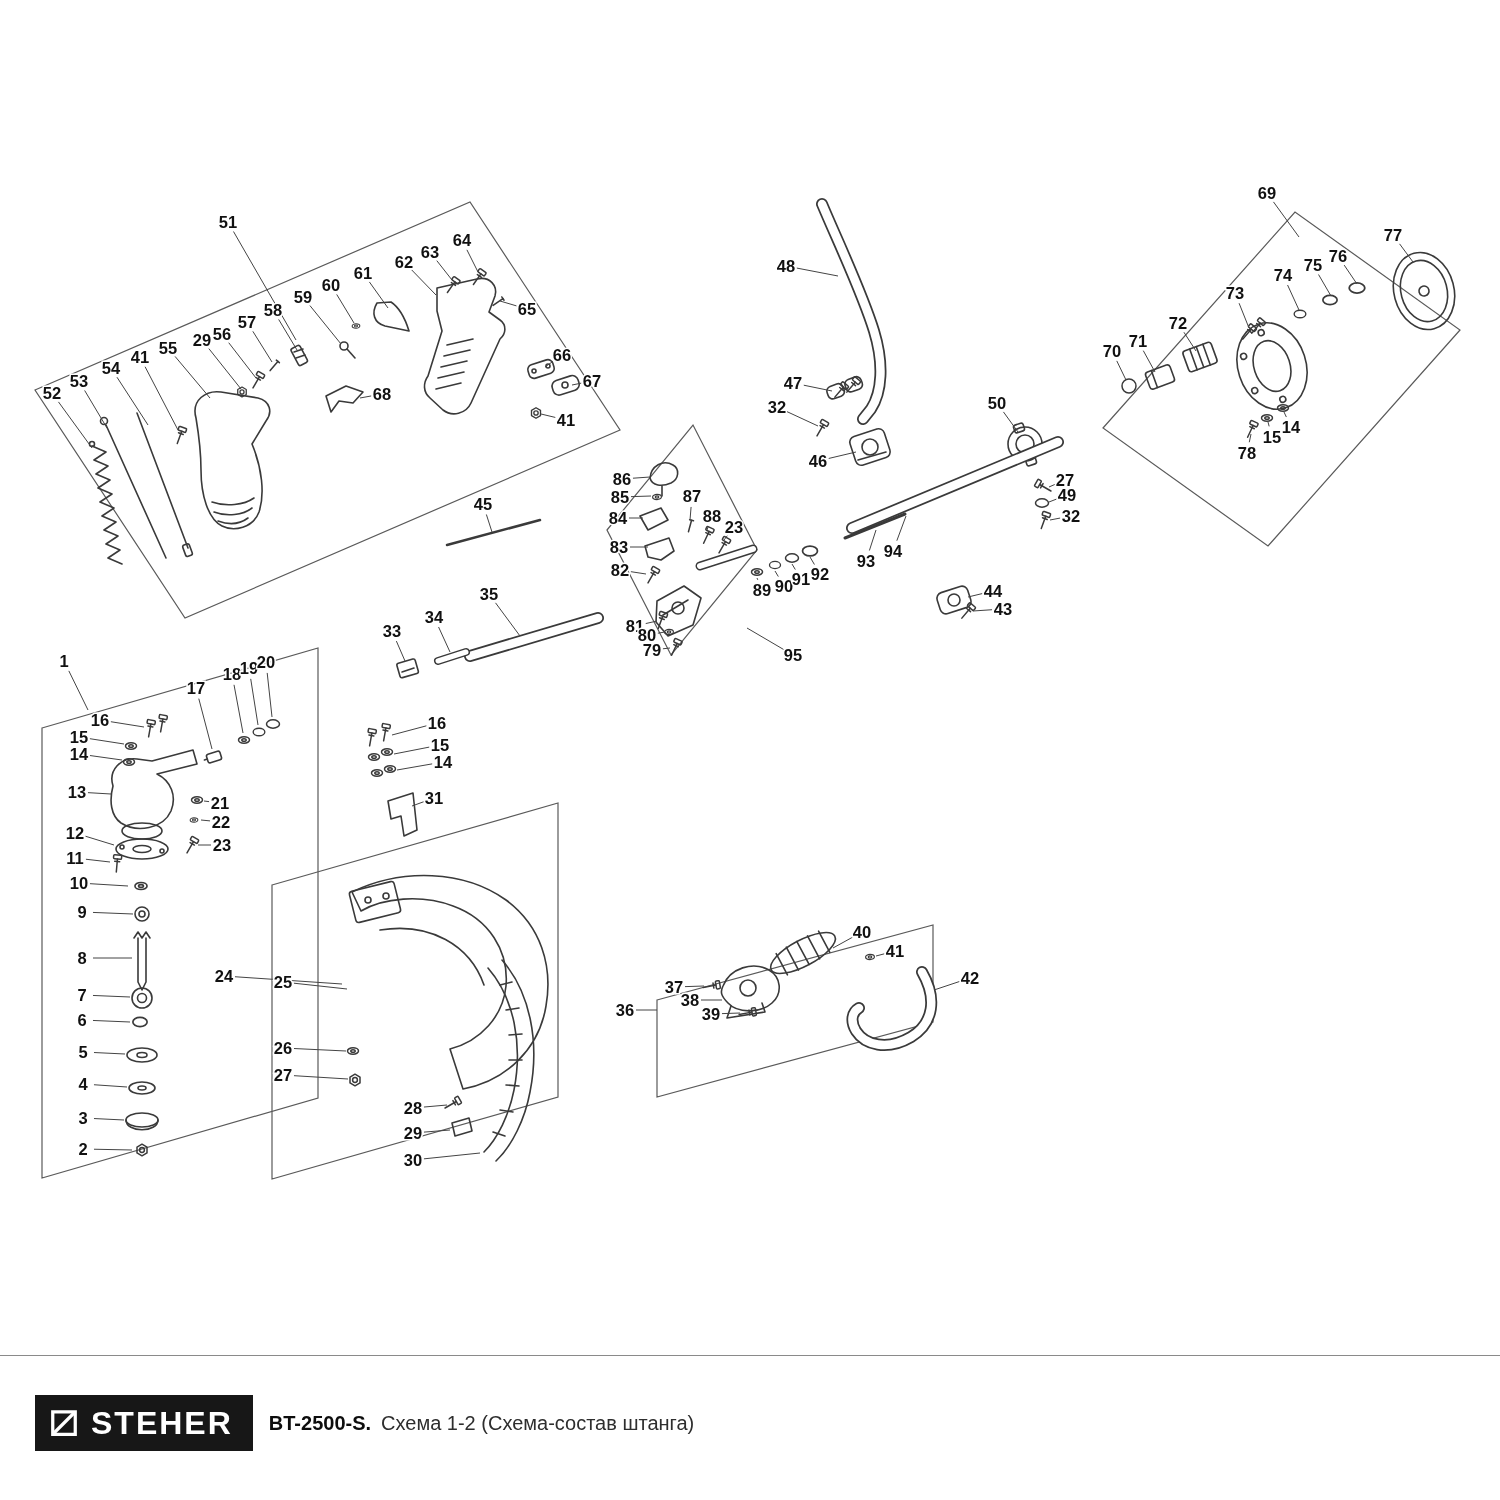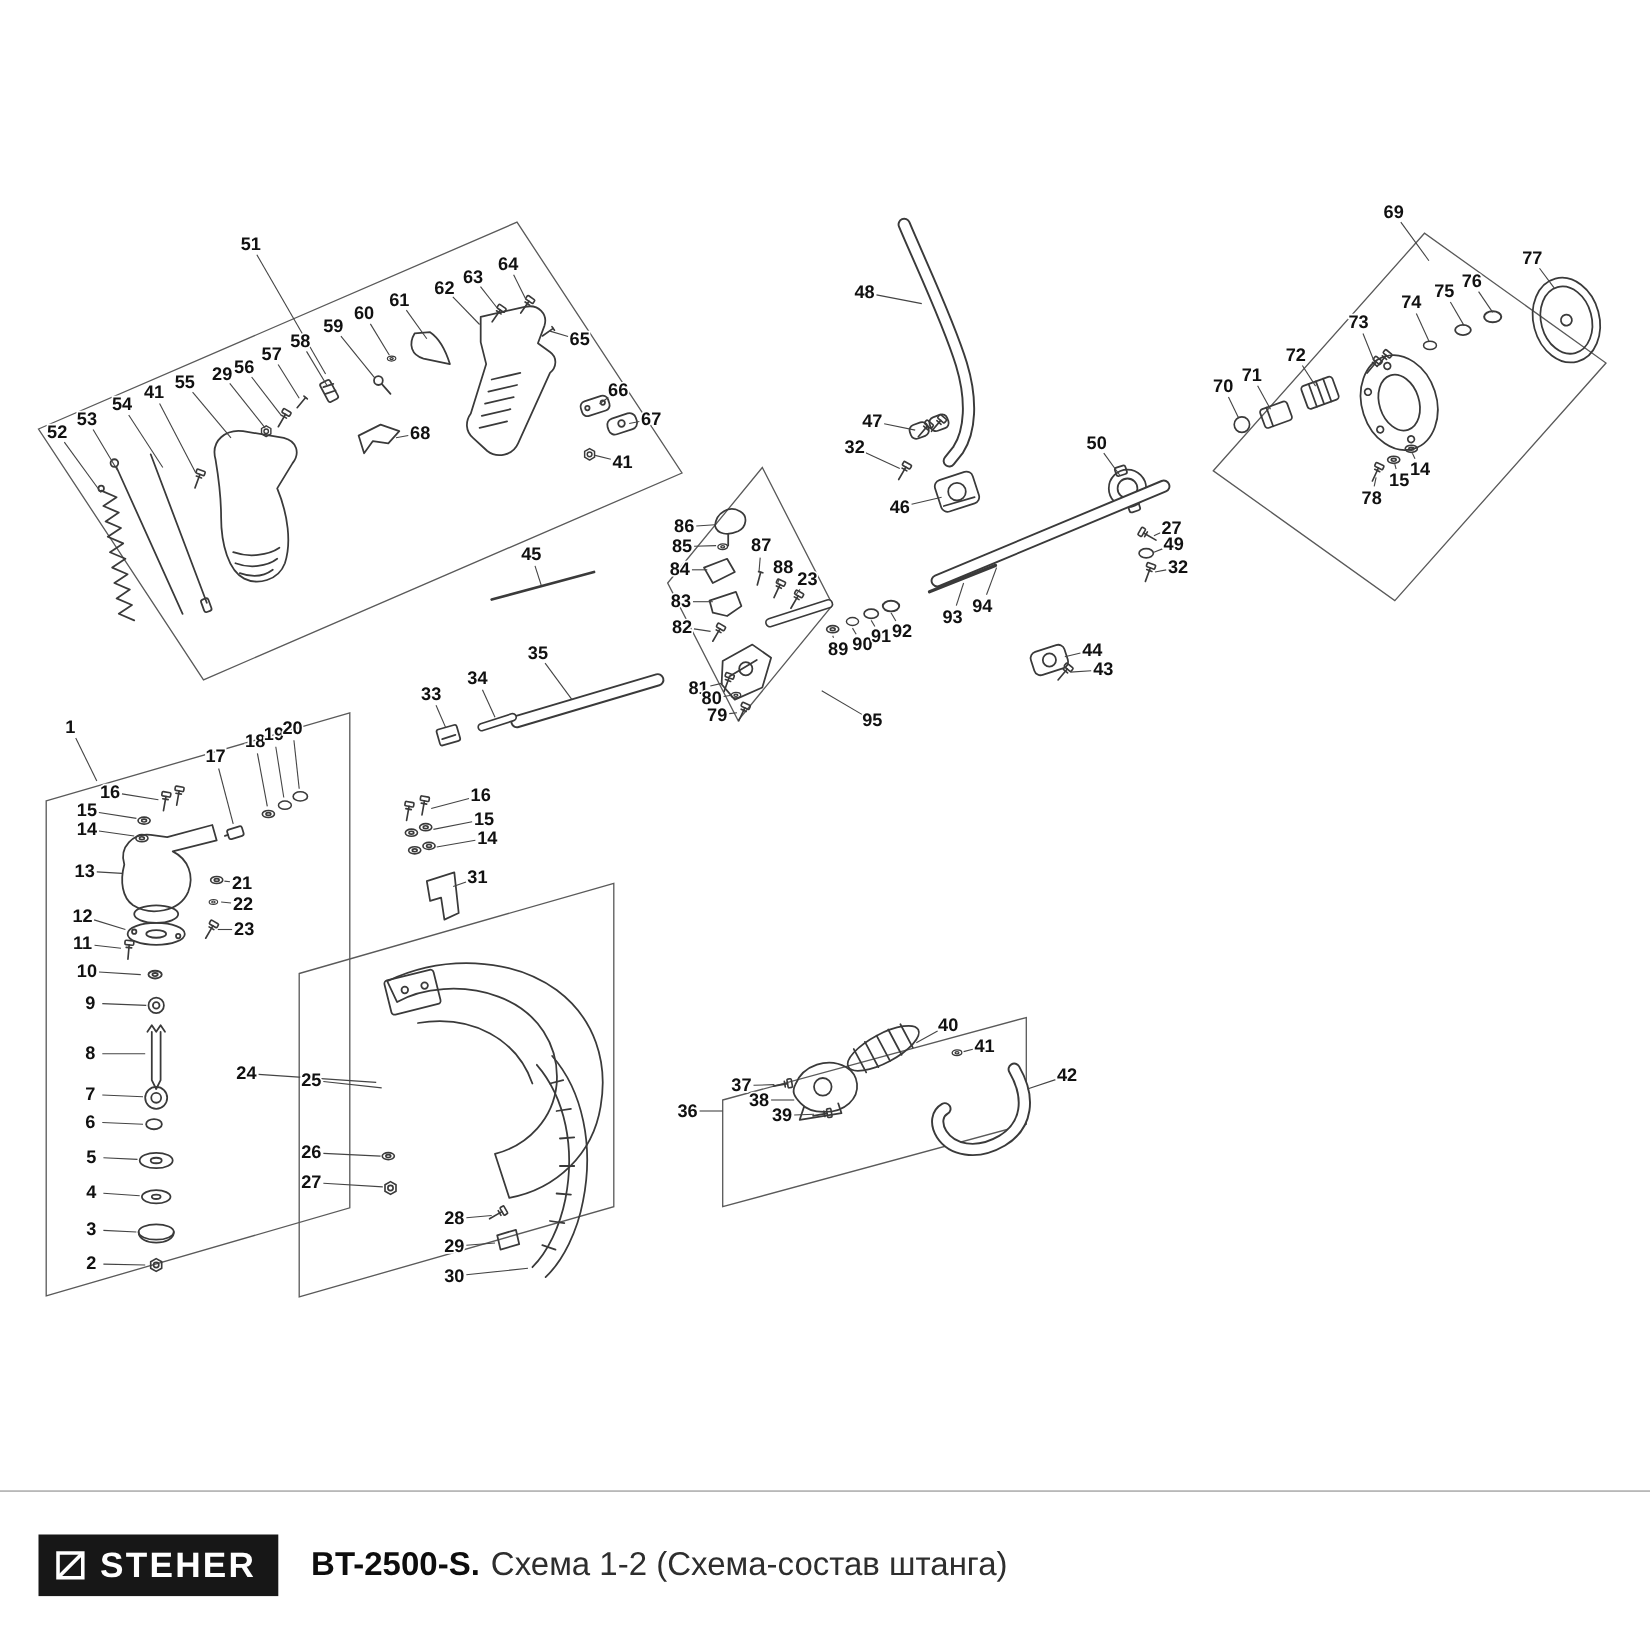--- a/index.html
+++ b/index.html
@@ -19,28 +19,28 @@
     font-family:"Liberation Sans",sans-serif;font-size:16.5px;font-weight:600;fill:#111;
     text-anchor:middle;dominant-baseline:central;
     paint-order:stroke;stroke:#ffffff;stroke-width:3px;
   }
   .tube-outer{stroke:#3a3a3a;stroke-width:12;fill:none;stroke-linecap:round;}
   .tube-inner{stroke:#ffffff;stroke-width:8.5;fill:none;stroke-linecap:round;}
 
   
   .footer{position:absolute;left:0;right:0;bottom:0;height:145px;background:#fff;}
   .footer-rule{position:absolute;top:0;left:0;right:0;height:1px;background:#8a8a8a;}
-  .footer-row{display:flex;align-items:center;gap:30px;padding:40px 0 0 35px;}
+  .footer-row{display:flex;align-items:center;gap:16px;padding:40px 0 0 35px;}
   .logo-badge{
     background:#171717;color:#fff;display:flex;align-items:center;gap:12px;
     padding:9px 20px 9px 14px;height:38px;
   }
   .logo-mark{width:30px;height:30px;display:block;}
   .logo-text{font-weight:bold;font-size:32px;letter-spacing:2px;line-height:1;}
-  .footer-title{font-size:30px;color:#222;white-space:nowrap;}
+  .footer-title{font-size:20px;color:#222;white-space:nowrap;}
   .footer-title .model{font-weight:bold;color:#0d0d0d;margin-right:10px;}
   .footer-title .subtitle{font-weight:400;color:#2e2e2e;}
 </style>
 </head>
 <body>
 
 <div class="stage">
 
   <svg id="diagram-svg" viewBox="0 0 1500 1355">
 

